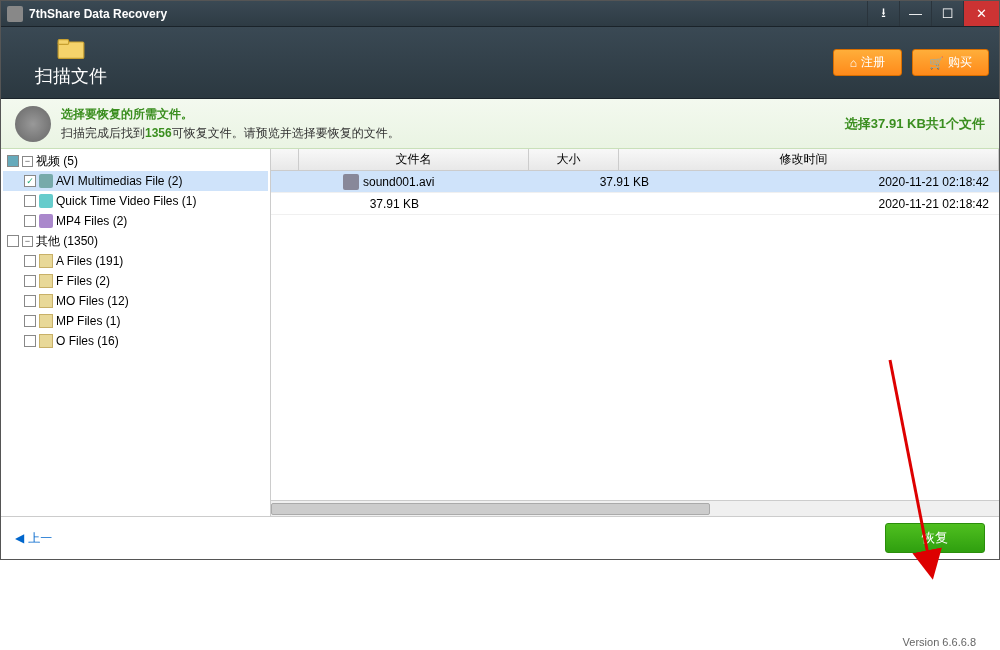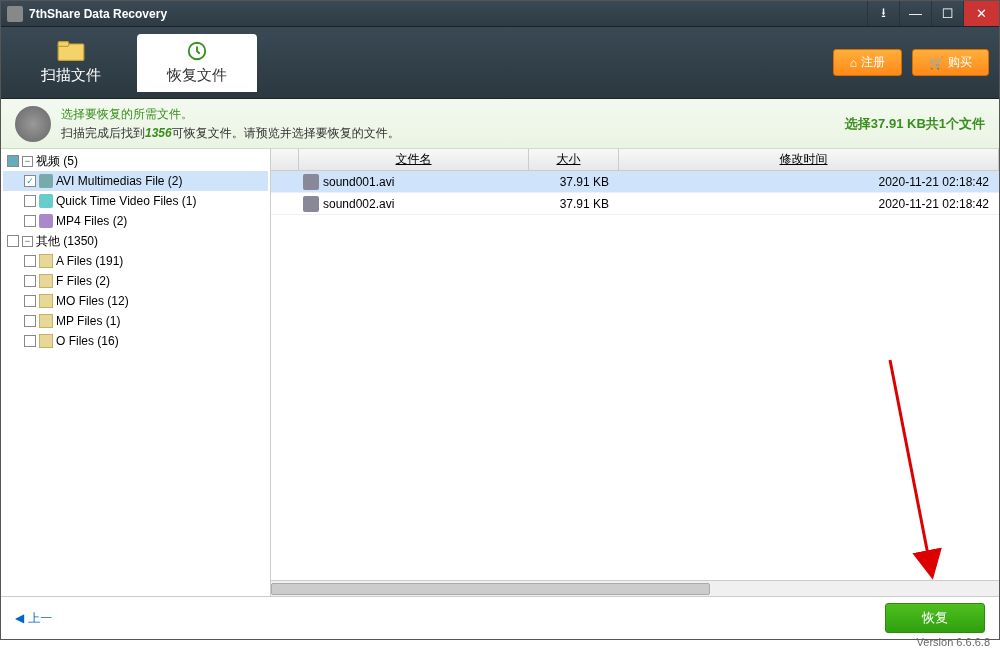--- a/index.html
+++ b/index.html
@@ -1,66 +1,66 @@
 <!DOCTYPE html>
 <html><head>
 <meta charset="utf-8">
 <style>
 * { margin: 0; padding: 0; box-sizing: border-box; font-family: "Microsoft YaHei", Arial, sans-serif; }
 body { background: #fff; width: 1000px; height: 650px; overflow: hidden; position: relative; }
-.window { width: 1000px; height: 640px; border: 1px solid #555; display: flex; flex-direction: column; }
+.window { width: 1000px; height: 560px; border: 1px solid #555; display: flex; flex-direction: column; }
 .titlebar { background: linear-gradient(#3a4954, #2e3b44); height: 26px; display: flex; align-items: center; color: #fff; font-size: 12px; padding-left: 6px; border-bottom: 1px solid #1a232a; }
 .titlebar .app-icon { width: 16px; height: 16px; background: #888; border-radius: 2px; margin-right: 6px; }
 .titlebar .title { font-weight: bold; flex: 1; }
 .win-btns { display: flex; height: 100%; }
 .win-btn { width: 32px; display: flex; align-items: center; justify-content: center; color: #fff; font-size: 13px; cursor: pointer; border-left: 1px solid #2a343c; }
 .close-btn { background: #c33; width: 36px; }
 .toolbar { background: linear-gradient(#3a4954, #2b3840); height: 72px; display: flex; align-items: center; padding: 0 10px; border-bottom: 1px solid #1a232a; }
-.tab { width: 120px; height: 58px; border-radius: 4px 4px 0 0; display: flex; flex-direction: column; align-items: center; justify-content: center; font-size: 15px; margin-right: 6px; cursor: pointer; }
+.tab { width: 120px; height: 58px; border-radius: 4px 4px 0 0; display: flex; flex-direction: column; align-items: center; justify-content: center; font-size: 18px; margin-right: 6px; cursor: pointer; }
 .tab-inactive { color: #fff; }
 .tab-active { background: #fff; color: #333; }
 .tab-icon { width: 28px; height: 22px; margin-bottom: 4px; }
 .toolbar-right { margin-left: auto; display: flex; gap: 10px; }
 .orange-btn { background: linear-gradient(#ffae3a, #ff8a1a); border: 1px solid #d96e00; border-radius: 3px; color: #fff; font-size: 12px; padding: 4px 16px; display: flex; align-items: center; gap: 4px; cursor: pointer; }
 .info-bar { background: linear-gradient(#f3f9ef, #eaf4e3); border-bottom: 1px solid #c9e0b9; height: 50px; display: flex; align-items: center; padding: 0 14px; font-size: 12px; }
 .info-bar .big-icon { width: 36px; height: 36px; background: radial-gradient(#999, #666); border-radius: 50%; margin-right: 10px; }
-.info-text .line1 { color: #3a8e1f; font-weight: normal; margin-bottom: 2px; }
+.info-text .line1 { color: #3a8e1f; font-weight: bold; margin-bottom: 2px; }
 .info-text .line2 { color: #333; }
-.info-text .highlight { color: #3a8e1f; font-weight: bold; font-style: italic; }
+.info-text .highlight { color: #3a8e1f; font-weight: bold; }
 .info-right { margin-left: auto; color: #3a8e1f; font-weight: bold; font-size: 13px; }
 .content { flex: 1; display: flex; border-bottom: 1px solid #ccc; min-height: 0; }
 .tree { width: 270px; border-right: 1px solid #ccc; overflow-y: auto; font-size: 12px; padding: 2px; }
 .tree-row { display: flex; align-items: center; height: 20px; padding-left: 4px; cursor: pointer; gap: 3px; }
 .tree-row.selected { background: #cfe3fa; }
 .tree-row .indent1 { width: 14px; }
 .tree-row .expand { width: 11px; height: 11px; border: 1px solid #888; font-size: 9px; line-height: 9px; text-align: center; color: #555; }
 .tree-row .chk { width: 12px; height: 12px; border: 1px solid #888; display: inline-flex; align-items: center; justify-content: center; font-size: 9px; background: #fff; }
 .tree-row .chk.checked::after { content: "✓"; color: #2a7; }
 .tree-row .chk.partial { background: linear-gradient(#6ab, #6ab); }
 .tree-row .ficon { width: 14px; height: 14px; background: #e8d898; border: 1px solid #c8b068; }
 .tree-row .vicon { width: 14px; height: 14px; background: #7aa; border-radius: 2px; }
 .filelist { flex: 1; display: flex; flex-direction: column; overflow: hidden; }
 .fl-header { display: flex; background: #f0f0f0; border-bottom: 1px solid #ccc; font-size: 12px; height: 22px; }
-.fl-header .hcell { border-right: 1px solid #ccc; display: flex; align-items: center; justify-content: center; background: linear-gradient(#f8f8f8,#e8e8e8); text-decoration: underline; }
+.fl-header .hcell { border-right: 1px solid #ccc; display: flex; align-items: center; justify-content: center; background: linear-gradient(#f8f8f8,#e8e8e8); }
 .fl-body { flex: 1; overflow-y: auto; font-size: 12px; position: relative; }
-.fl-row { display: flex; height: 22px; align-items: center; border-bottom: 1px solid #f0f0f0; }
+.fl-row { display: flex; height: 22px; align-items: center; border-bottom: 1px solid #f0f0f0; padding-left: 40px; }
 .fl-row.selected { background: #cfe3fa; }
 .fl-cell { display: flex; align-items: center; padding: 0 4px; }
 .col-chk { width: 28px; justify-content: center; }
 .col-name { width: 230px; }
 .col-size { width: 90px; justify-content: flex-end; padding-right: 10px; }
 .col-date { flex: 1; justify-content: flex-end; padding-right: 10px; text-align: center; }
 .fl-body .col-name { gap: 4px; }
 .file-icon { width: 16px; height: 16px; background: #889; border-radius: 2px; }
 .scrollx { height: 16px; background: #f0f0f0; border-top: 1px solid #ccc; position: relative; }
 .scrollx::after { content:''; position:absolute; left:0; top:2px; width:60%; height:10px; background:#ccc; border:1px solid #aaa; border-radius:2px; }
 .footer { height: 42px; display: flex; align-items: center; padding: 0 14px; font-size: 12px; background: #fff; }
 .back-link { color: #0066cc; cursor: pointer; display: flex; align-items: center; gap: 4px; }
 .recover-btn { margin-left: auto; background: linear-gradient(#4fbf1f, #2f9f0f); color: #fff; border: 1px solid #2a8e0a; border-radius: 3px; padding: 5px 36px; font-size: 13px; cursor: pointer; }
-.version { position: absolute; bottom: 2px; right: 10px; font-size: 11px; color: #666; }
+.version { position: absolute; bottom: 2px; right: 24px; font-size: 11px; color: #666; }
 .arrow-annotation { position: absolute; pointer-events: none; }
 svg.folder { stroke:#c8a030; fill:#f5d36b; }
 </style>
 </head>
 <body>
 
 <div class="window">
   <div class="titlebar">
     <span class="app-icon"></span>
     <span class="title">7thShare Data Recovery</span>
@@ -72,27 +72,20 @@
     </div>
   </div>
 
   <div class="toolbar">
     <div class="tab tab-inactive">
       <svg class="tab-icon folder" viewBox="0 0 24 18">
           <rect x="1" y="3" width="22" height="14" rx="1"></rect>
           <rect x="1" y="1" width="9" height="4" rx="1"></rect>
         </svg>
       <span>扫描文件</span>
-    </div>
-    <div class="tab tab-active">
-      <svg class="tab-icon" viewBox="0 0 24 24">
-          <circle cx="12" cy="12" r="9" fill="none" stroke="#3a8e1f" stroke-width="2"></circle>
-          <path d="M12 7v5l3 3" stroke="#3a8e1f" stroke-width="2" fill="none"></path>
-        </svg>
-      <span>恢复文件</span>
     </div>
     <div class="toolbar-right">
       <div class="orange-btn">
         <span>⌂</span>
         <span>注册</span>
       </div>
       <div class="orange-btn">
         <span>🛒</span>
         <span>购买</span>
       </div>
@@ -190,24 +183,20 @@
               <span class="file-icon"></span>
               <span>sound001.avi</span>
             </div>
           <div class="fl-cell col-size">37.91 KB</div>
           <div class="fl-cell col-date">2020-11-21 02:18:42</div>
         </div>
         <div class="fl-row">
           <div class="fl-cell col-chk">
               <span class="chk"></span>
             </div>
-          <div class="fl-cell col-name">
-              <span class="file-icon"></span>
-              <span>sound002.avi</span>
-            </div>
           <div class="fl-cell col-size">37.91 KB</div>
           <div class="fl-cell col-date">2020-11-21 02:18:42</div>
         </div>
       </div>
       <div class="scrollx"></div>
     </div>
   </div>
 
   <div class="footer">
     <span class="back-link">

